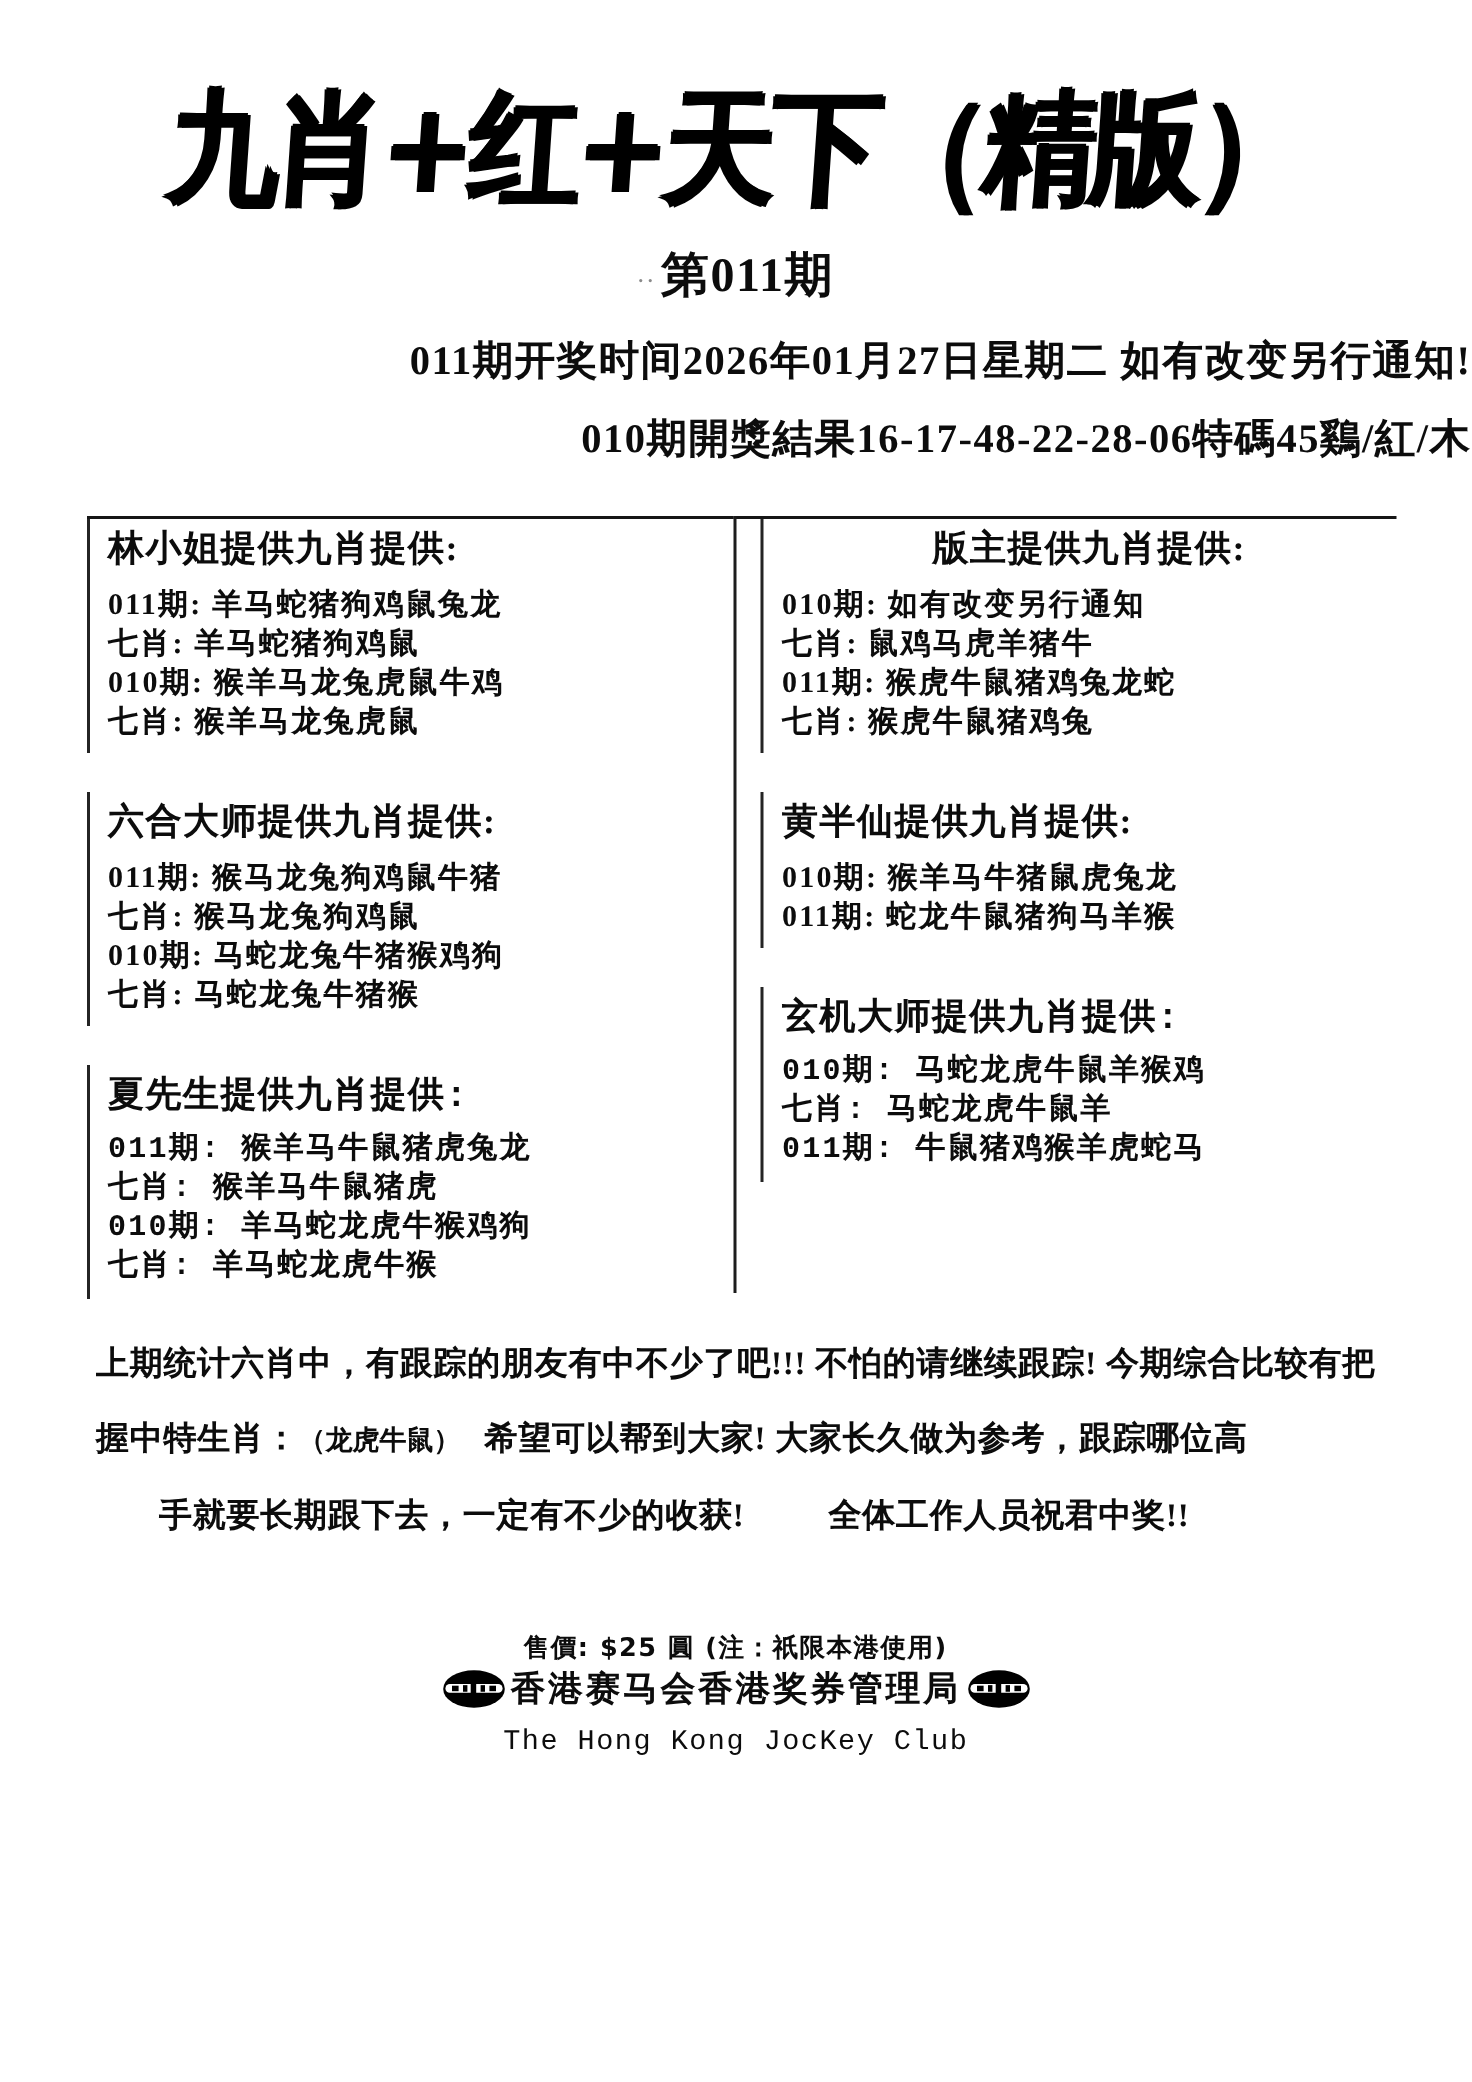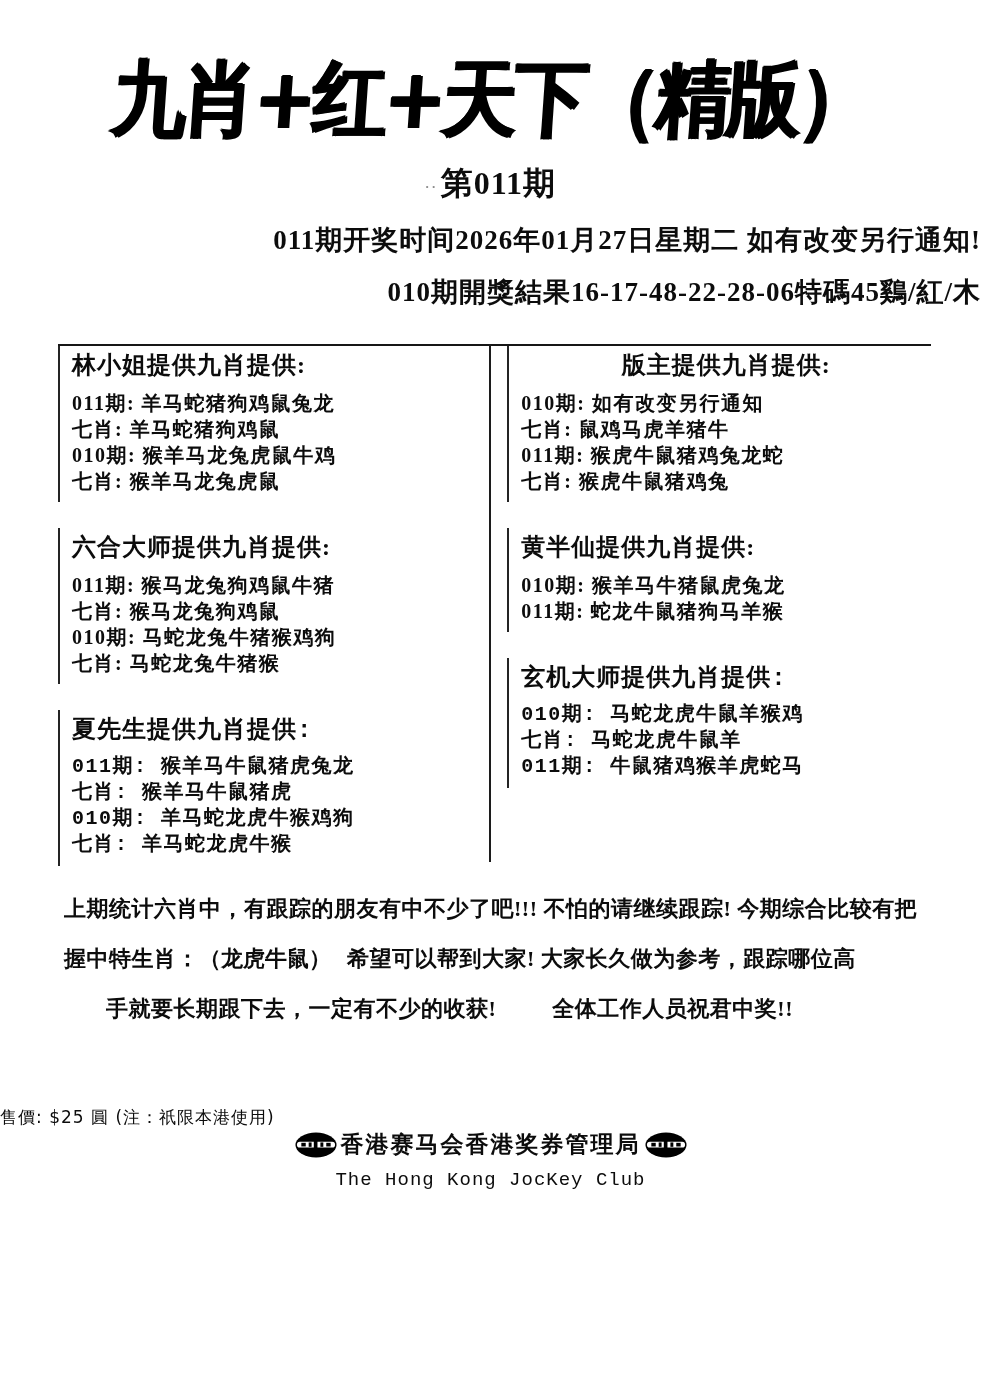--- a/index.html
+++ b/index.html
@@ -36,27 +36,27 @@
   .col-left{ flex:0 0 49.4%; padding-right:26px; }
   .col-right{ flex:1; padding-left:18px; }
   .block{ border-left:2px solid #242424; padding:3px 0 8px 12px; margin-bottom:26px; }
   .block:last-child{ margin-bottom:0;font-family:Liberation Mono, monospace; }
   .block-title{ font-size:24px; font-weight:700; margin:0 0 9px 0; letter-spacing:1px; white-space:nowrap; }
   .block-title.center{ text-align:center; }
   .tip-row{ font-size:20px; font-weight:700; line-height:26px; letter-spacing:1.5px; white-space:nowrap; }
 
   
   .commentary{ margin:18px 58px 0 64px; font-size:22px; font-weight:600; line-height:50px; letter-spacing:0.5px; }
-  .commentary .bracket{ font-size:22px; font-weight:800; letter-spacing:0;text-align:right; }
+  .commentary .bracket{ font-size:18px; font-weight:800; letter-spacing:0;text-align:right; }
   .commentary .suffix{ margin-left:16px; }
   .c-line3{ padding-left:42px; }
   .c-line3 .right-part{ margin-left:56px; }
 
   
-  .price{ text-align:left; margin-top:72px; font-size:17px; font-weight:400; letter-spacing:1px;
+  .price{ text-align:center; margin-top:52px; font-size:17px; font-weight:700; letter-spacing:1px;
           font-family:"DejaVu Sans","Liberation Sans",sans-serif; }
   .club-row{ display:flex; justify-content:center; align-items:center; gap:3px; margin-top:0; }
   .club-cn{ font-size:23px; font-weight:800; letter-spacing:2px; }
   .club-en{ text-align:center; margin-top:9px; font-size:19px; letter-spacing:1px;
             font-family:"Liberation Mono","DejaVu Sans Mono",monospace; }
   .hkjc-logo{ display:block; }
 </style>
 </head>
 <body>
 

